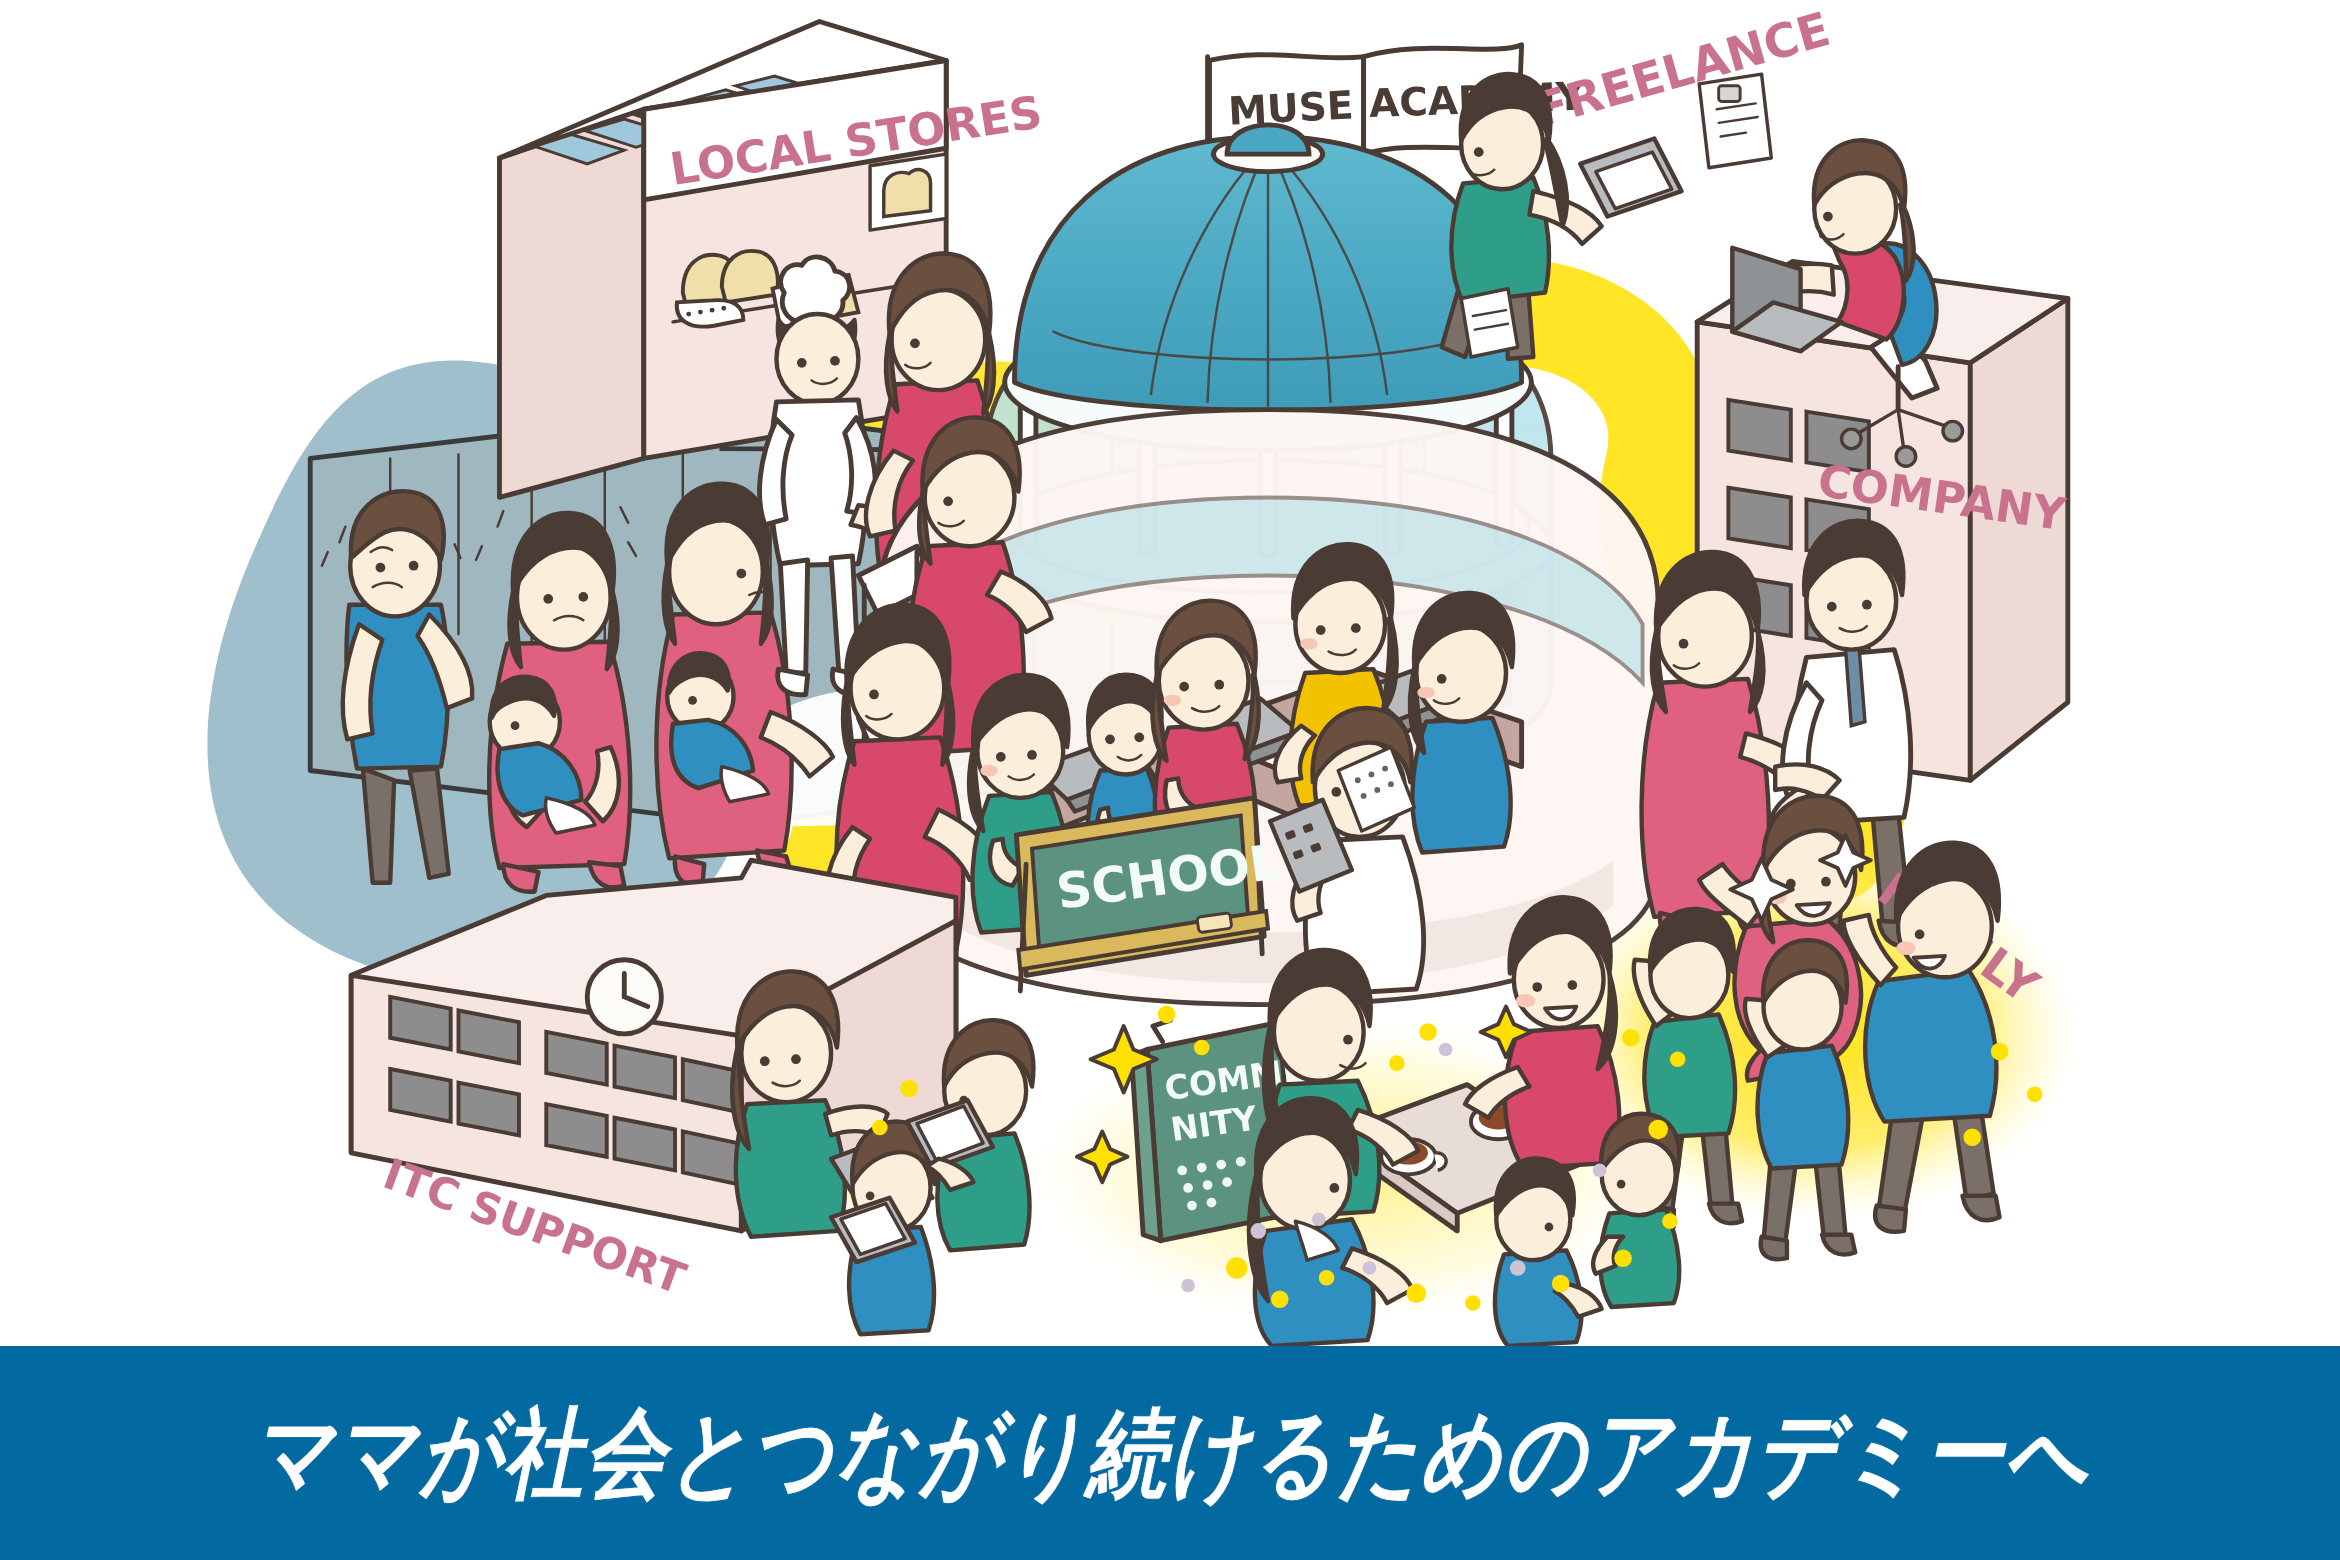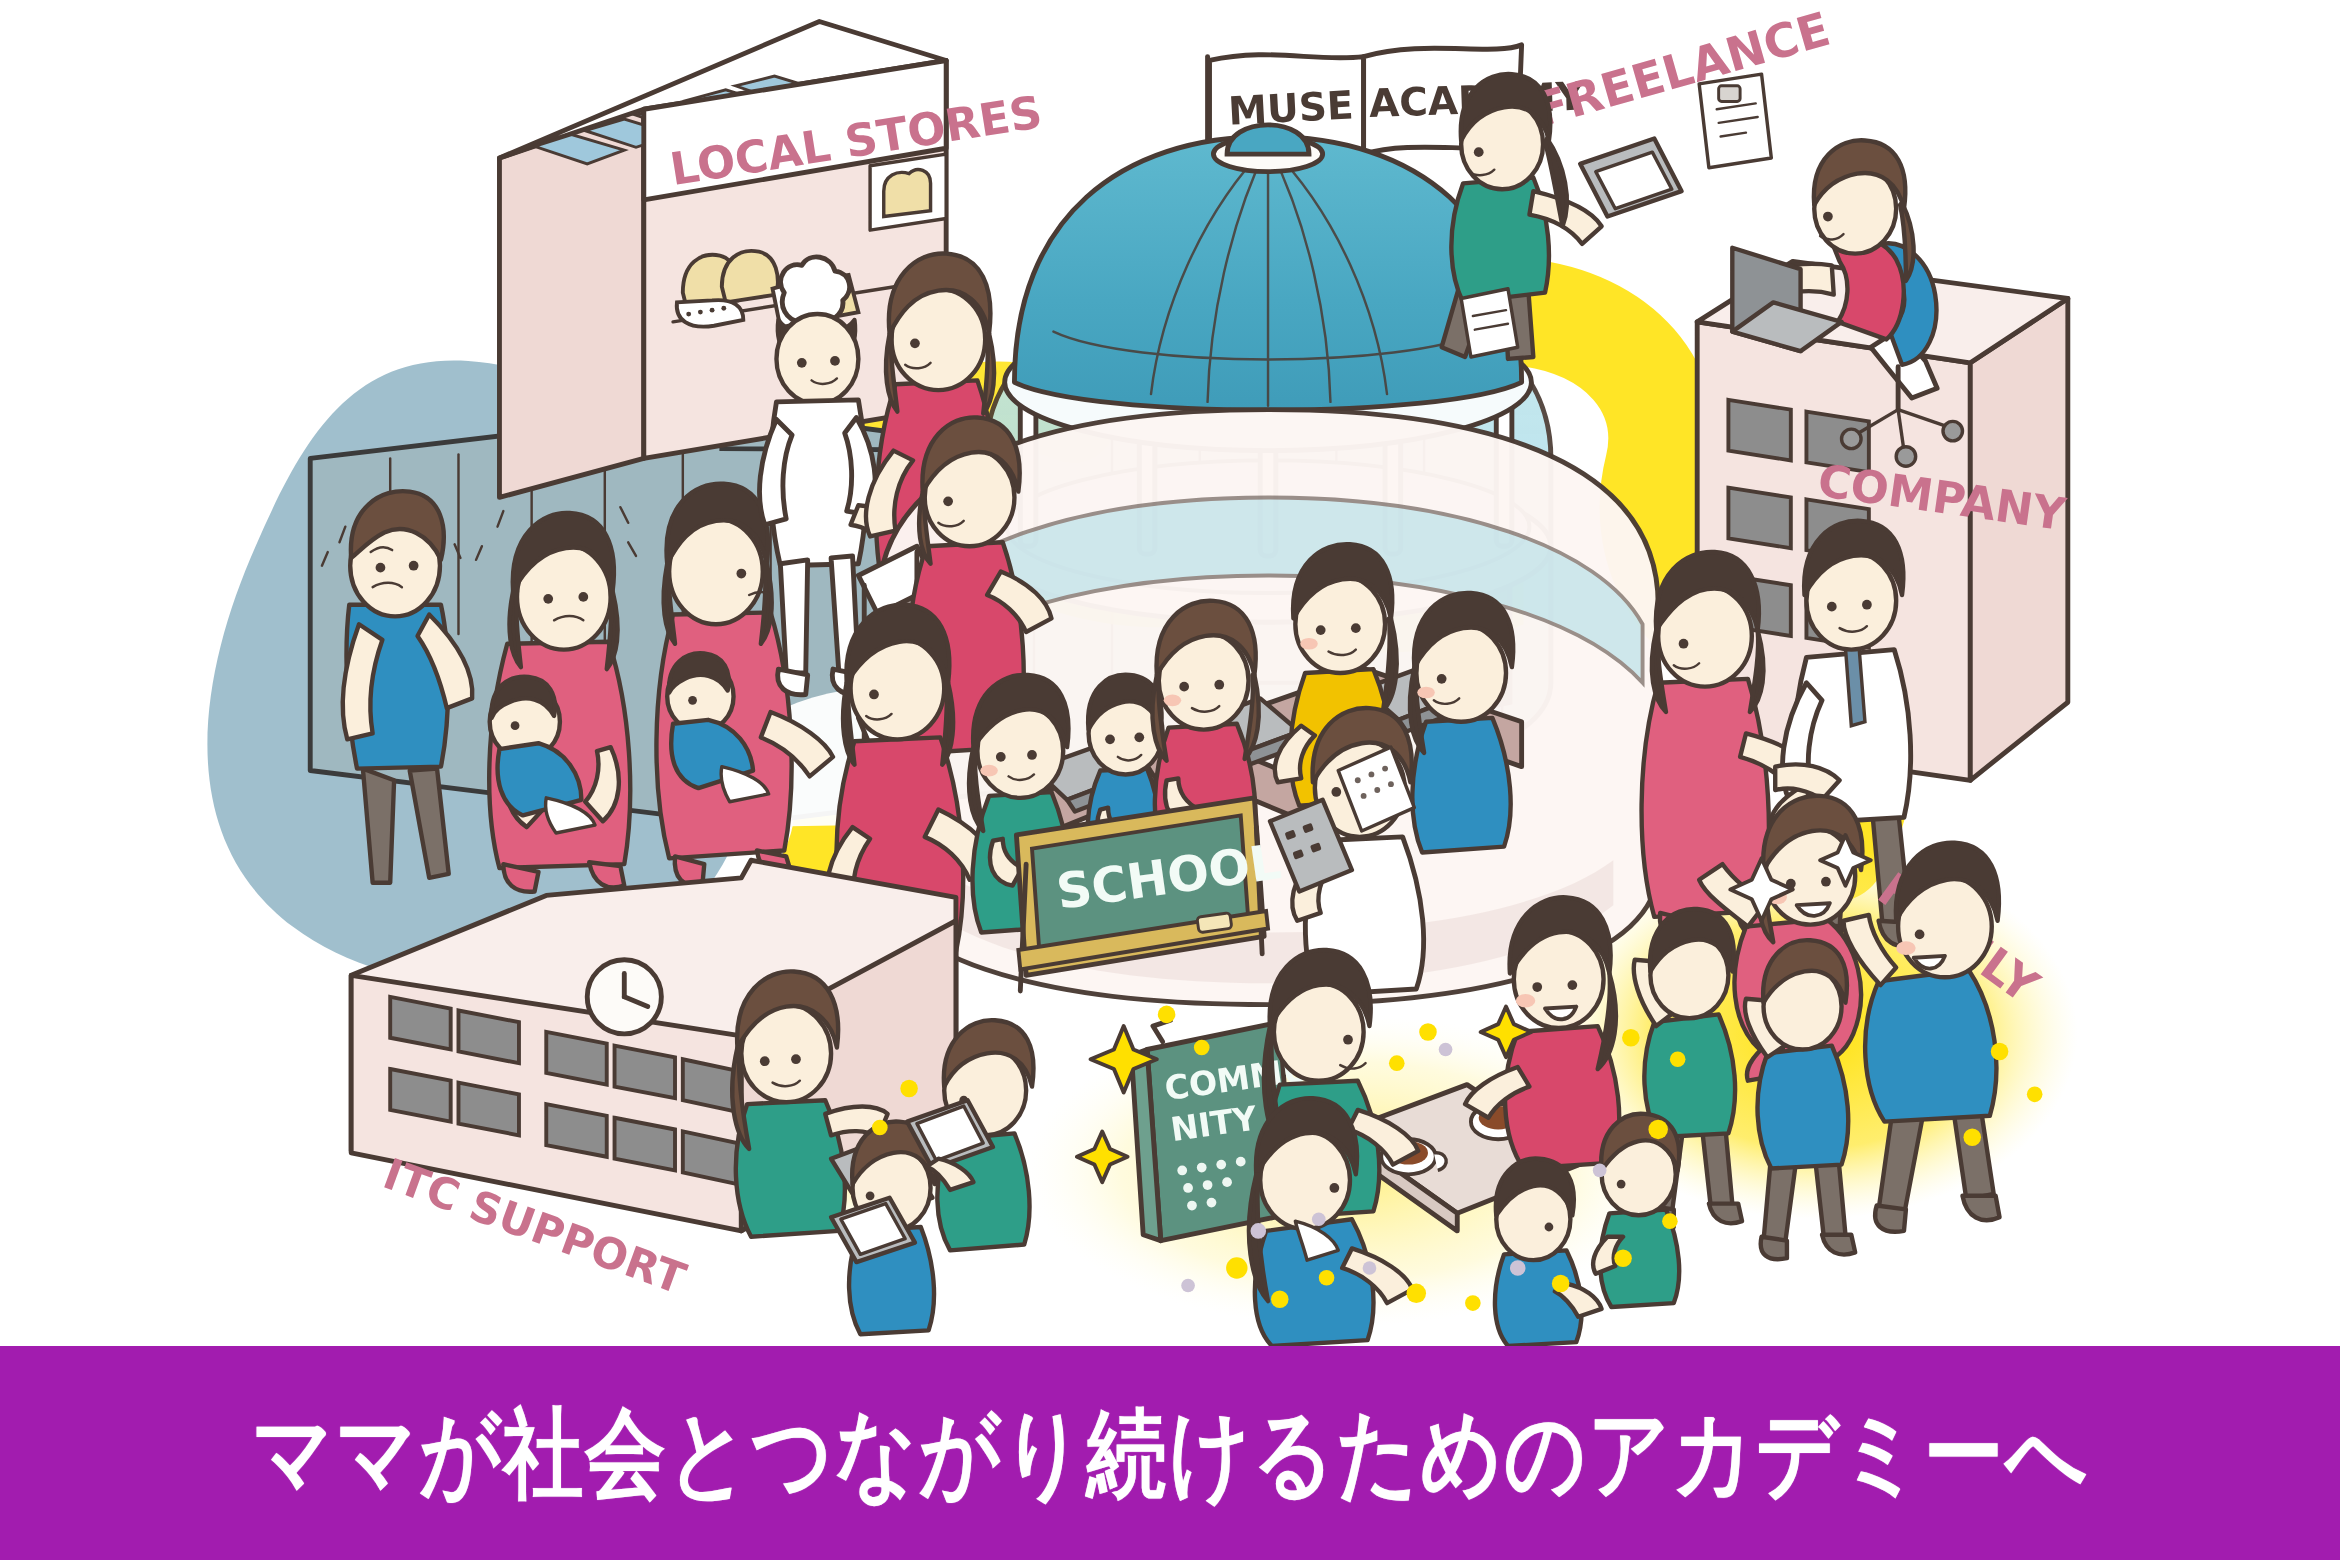--- a/index.html
+++ b/index.html
@@ -765,18 +765,18 @@
         </g>
       </g>
       <g fill="#ffe000" stroke="#4a3b34" stroke-width="4" stroke-linejoin="round">
         <path d="M1152 1052 L 1162 1076 L 1186 1086 L 1162 1096 L 1152 1120 L 1142 1096 L 1118 1086 L 1142 1076 Z"></path>
         <path d="M1544 1032 L 1552 1050 L 1570 1058 L 1552 1066 L 1544 1084 L 1536 1066 L 1518 1058 L 1536 1050 Z"></path>
         <path d="M1130 1160 L 1138 1178 L 1156 1186 L 1138 1194 L 1130 1212 L 1122 1194 L 1104 1186 L 1122 1178 Z"></path>
       </g>
     </svg>
   </div>
 
-  <div id="banner" style="background: #a21caf;">
+  <div id="banner" style="background: #0369a1; font-style: italic;">
     <div id="banner-text" style="color: rgb(255, 255, 255);">ママが社会とつながり続けるためのアカデミーへ</div>
   </div>
 
 </div>
 
 
 </body></html>

